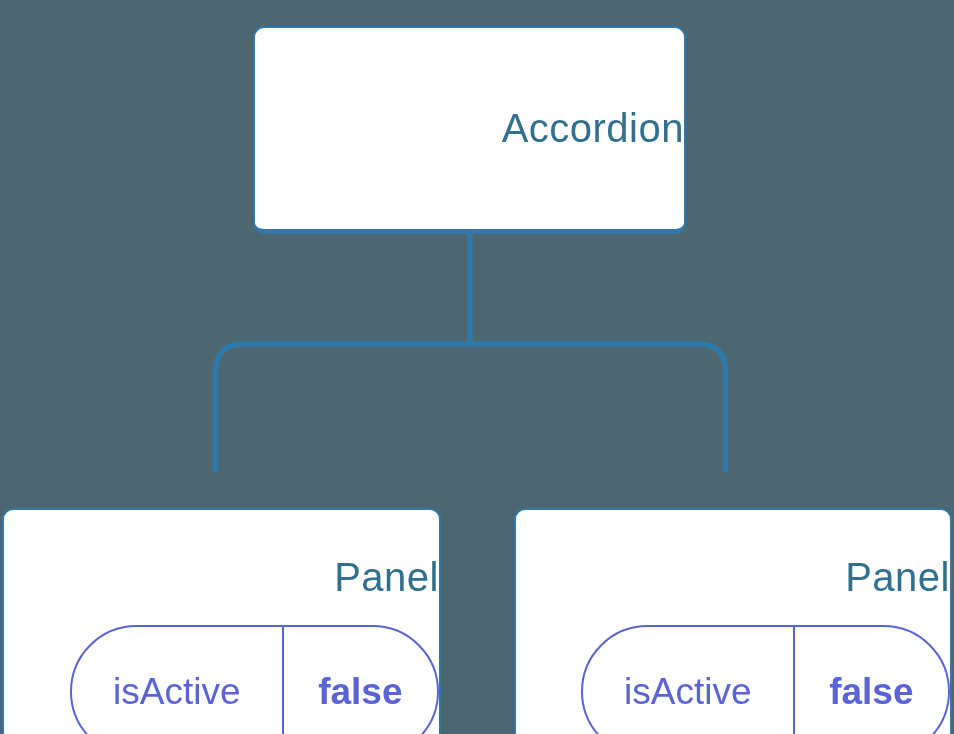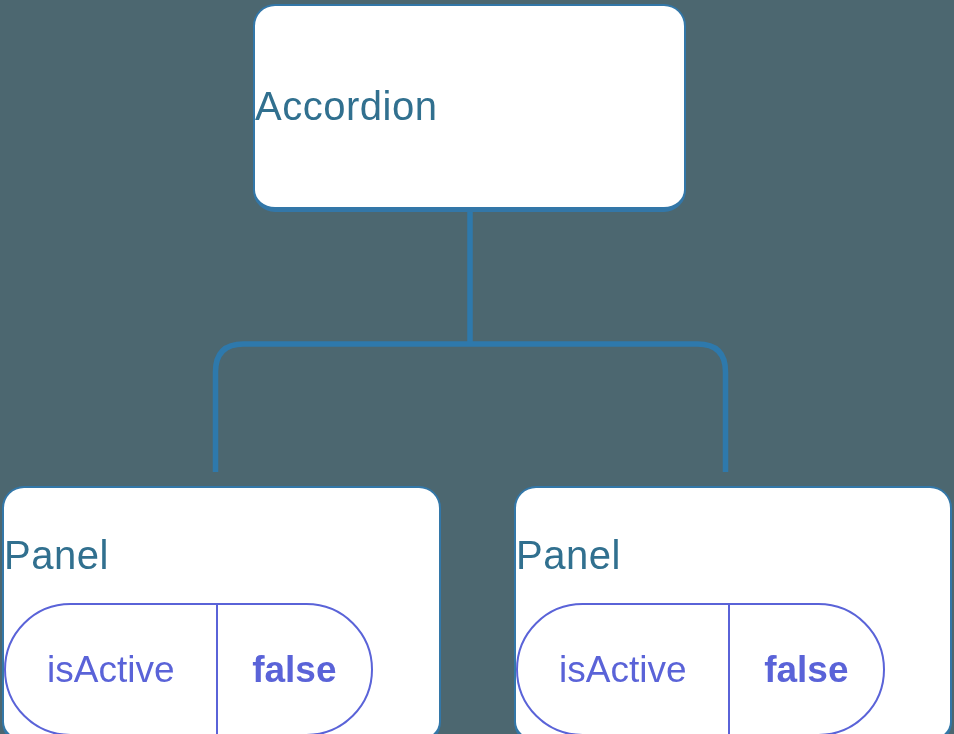--- a/index.html
+++ b/index.html
@@ -29,24 +29,25 @@
   .connector-svg path {
     fill: none;
     stroke: var(--line);
     stroke-width: 5.5;
   }
   .node {
     position: absolute;
     background: #ffffff;
     border: 2.5px solid var(--node-border);
     border-bottom-width: 5px;
-    border-radius: 22px;
+    border-radius: 11px;
     display: flex;
     flex-direction: column;
-    align-items: flex-start;
+    align-items: flex-end;
+    margin-top: 22px;
   }
   .node-root {
     left: 253px; top: 4px;
     width: 433px; height: 208px;
     justify-content: center;
   }
   .node-label {
     color: var(--node-text);
     font-size: 40px;
     font-weight: 500;

